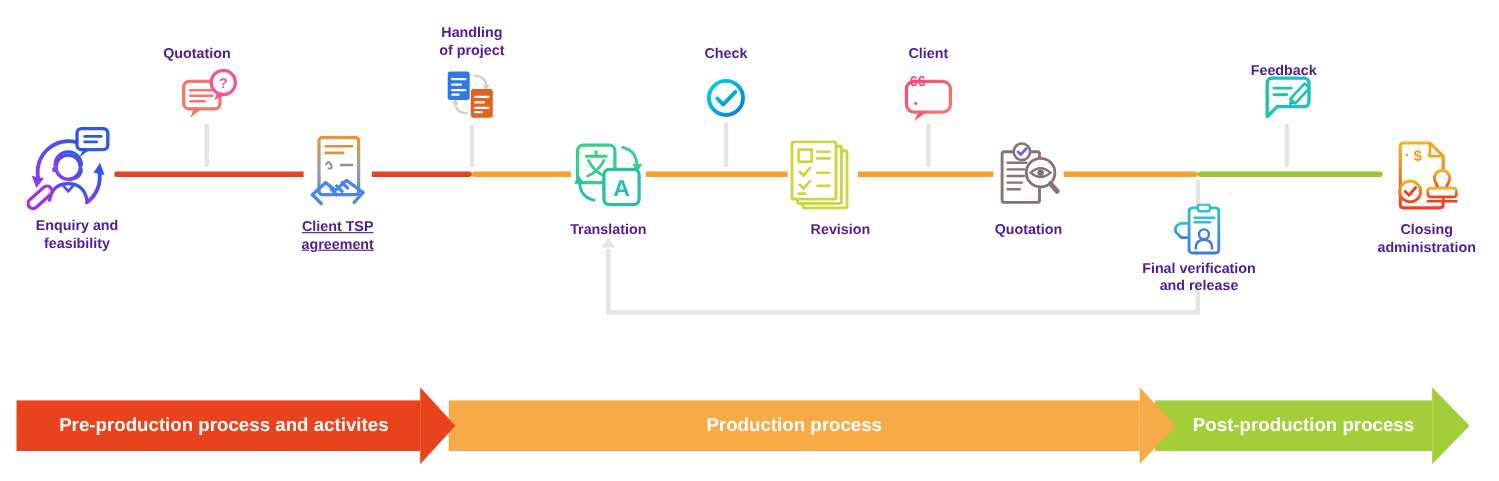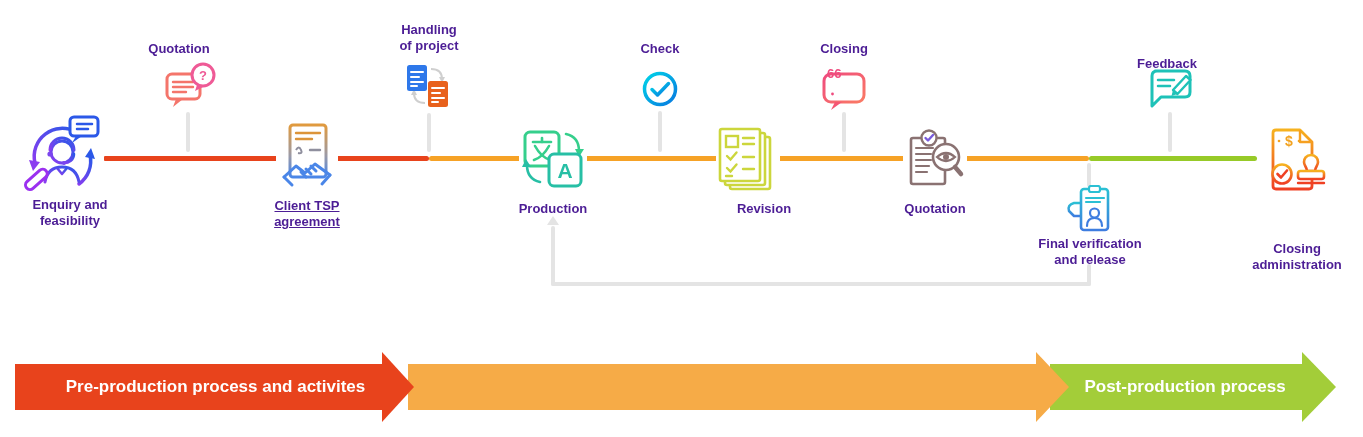--- a/index.html
+++ b/index.html
@@ -140,21 +140,21 @@
           <path d="M30,22 q-6,11 -15,14"></path>
       </g>
       <path d="M47,10 c9,2 13,8 13,17" fill="none" stroke="#35cf8c" stroke-width="2.6" stroke-linecap="round"></path>
       <polygon points="56,25 65,25 60,33" fill="#35cf8c"></polygon>
       <path d="M21,58 c-9,-2 -13,-8 -13,-17" fill="none" stroke="#27bfa5" stroke-width="2.6" stroke-linecap="round"></path>
       <polygon points="3,43 12,43 7,35" fill="#27bfa5"></polygon>
       <rect x="30" y="30" width="32" height="32" rx="5" fill="#fff" stroke="#27bfa5" stroke-width="3"></rect>
       <text x="46" y="54" text-anchor="middle" font-size="21" font-weight="bold" fill="#27bfa5" font-family="Liberation Sans,sans-serif">A</text>
     </svg>
   </div>
-  <div class="lbl" style="left:503px;top:201px;width:100px;">Production</div>
+  <div class="lbl" style="left:503px;top:201px;width:100px;">Translation</div>
 
   <div class="icon-box" style="left:641px;top:70px;width:38px;height:38px;">
     <svg width="38" height="38" viewBox="0 0 38 38">
       <defs>
           <linearGradient id="g-chk" x1="0" y1="0" x2="1" y2="1">
         <stop offset="0" stop-color="#00d4e8"></stop>
             <stop offset="1" stop-color="#0879e0"></stop>
           </linearGradient>
         </defs>
       <circle cx="19" cy="19" r="15.5" fill="#fff" stroke="url(#g-chk)" stroke-width="3.5"></circle>
@@ -196,21 +196,21 @@
       <text x="6" y="12" font-size="13" font-weight="bold" fill="#ef4b7e" font-family="Liberation Sans,sans-serif">66</text>
       <g stroke="url(#g-rev)" stroke-width="2.2" stroke-linecap="round">
         <line x1="11" y1="18" x2="35" y2="18"></line>
           <line x1="11" y1="23" x2="35" y2="23"></line>
         <line x1="16" y1="28" x2="31" y2="28"></line>
       </g>
       <circle cx="11.5" cy="28" r="1.4" fill="#ef4b7e"></circle>
       <path d="M14,36 l-4,8 l11,-8 z" fill="#f55572"></path>
     </svg>
   </div>
-  <div class="lbl" style="left:809px;top:41px;width:70px;">Closing</div>
+  <div class="lbl" style="left:809px;top:41px;width:70px;">Client</div>
 
   <div class="icon-box onln" style="left:903px;top:126px;width:64px;height:66px;">
     <svg width="64" height="62" viewBox="0 0 64 62">
       <rect x="8" y="10" width="34" height="46" rx="2" fill="#fff" stroke="#8a7272" stroke-width="2.6"></rect>
       <g stroke="#8a7272" stroke-width="2.2" stroke-linecap="round">
         <line x1="13" y1="20" x2="30" y2="20"></line>
           <line x1="13" y1="26" x2="28" y2="26"></line>
         <line x1="13" y1="32" x2="28" y2="32"></line>
           <line x1="13" y1="38" x2="26" y2="38"></line>
         <line x1="13" y1="44" x2="24" y2="44"></line>
@@ -273,27 +273,28 @@
           <line x1="13" y1="33" x2="41" y2="33"></line>
         <line x1="13" y1="38" x2="30" y2="38"></line>
       </g>
       <circle cx="17" cy="49" r="9.5" fill="#fff" stroke="url(#g-clo)" stroke-width="2.6"></circle>
       <path d="M12.5,49 l3.5,3.5 l6,-7" fill="none" stroke="#ef4023" stroke-width="2.6" stroke-linecap="round" stroke-linejoin="round"></path>
       <path d="M46,30 c-5,0 -7,4 -7,7 c0,4 3,5 3,9 h8 c0,-4 3,-5 3,-9 c0,-3 -2,-7 -7,-7 z" fill="#fff" stroke="url(#g-clo)" stroke-width="2.6" stroke-linejoin="round"></path>
       <rect x="33" y="46" width="26" height="8" rx="2.5" fill="#fff" stroke="url(#g-clo)" stroke-width="2.6"></rect>
       <line x1="33" y1="58" x2="59" y2="58" stroke="#ef4023" stroke-width="2.4" stroke-linecap="round"></line>
     </svg>
   </div>
-  <div class="lbl" style="left:1242px;top:201px;width:110px;margin-top:40px;">Closing administration</div>
+  <div class="lbl" style="left:1242px;top:201px;width:110px;">Closing administration</div>
 
   <div class="arrow-body" style="left:1050px;width:252px;background:#a3cd39;z-index:1;"></div>
   <div class="arrow-head" style="left:1302px;border-left:34px solid #a3cd39;z-index:1;"></div>
 
   <div class="arrow-body" style="left:408px;width:628px;background:#f6ab47;z-index:2;"></div>
   <div class="arrow-head" style="left:1036px;border-left:33px solid #f6ab47;z-index:2;"></div>
 
   <div class="arrow-body" style="left:15px;width:367px;background:#e8431c;z-index:3;"></div>
   <div class="arrow-head" style="left:382px;border-left:32px solid #e8431c;z-index:3;"></div>
 
-  <div class="phase-lbl" style="left:32px;width:367px;">Pre-production process and activites</div>
+  <div class="phase-lbl" style="left:20px;width:367px;">Pre-production process and activites</div>
+  <div class="phase-lbl" style="left:408px;width:628px;">Production process</div>
   <div class="phase-lbl" style="left:1068px;width:234px;">Post-production process</div>
 
 </div>
 
 </body></html>

